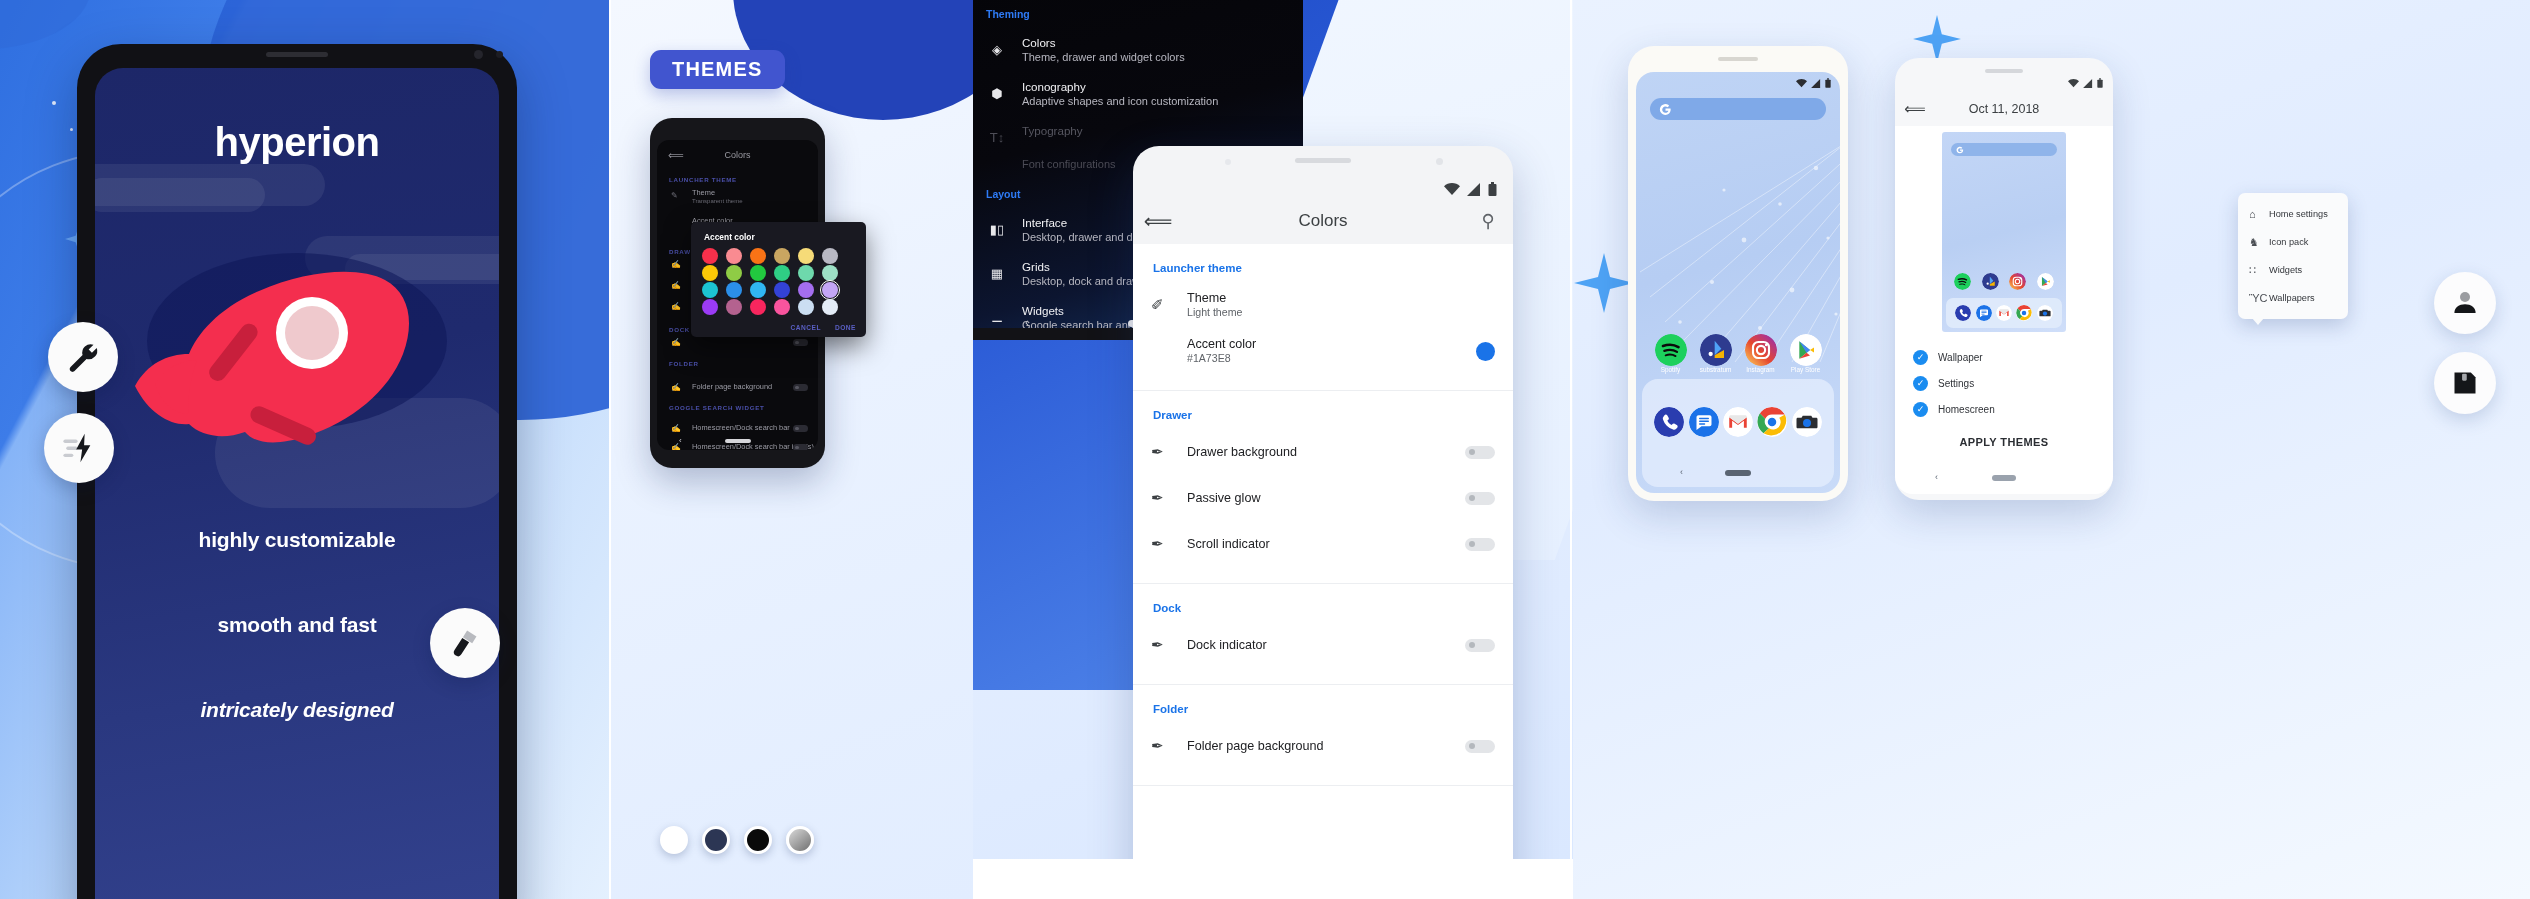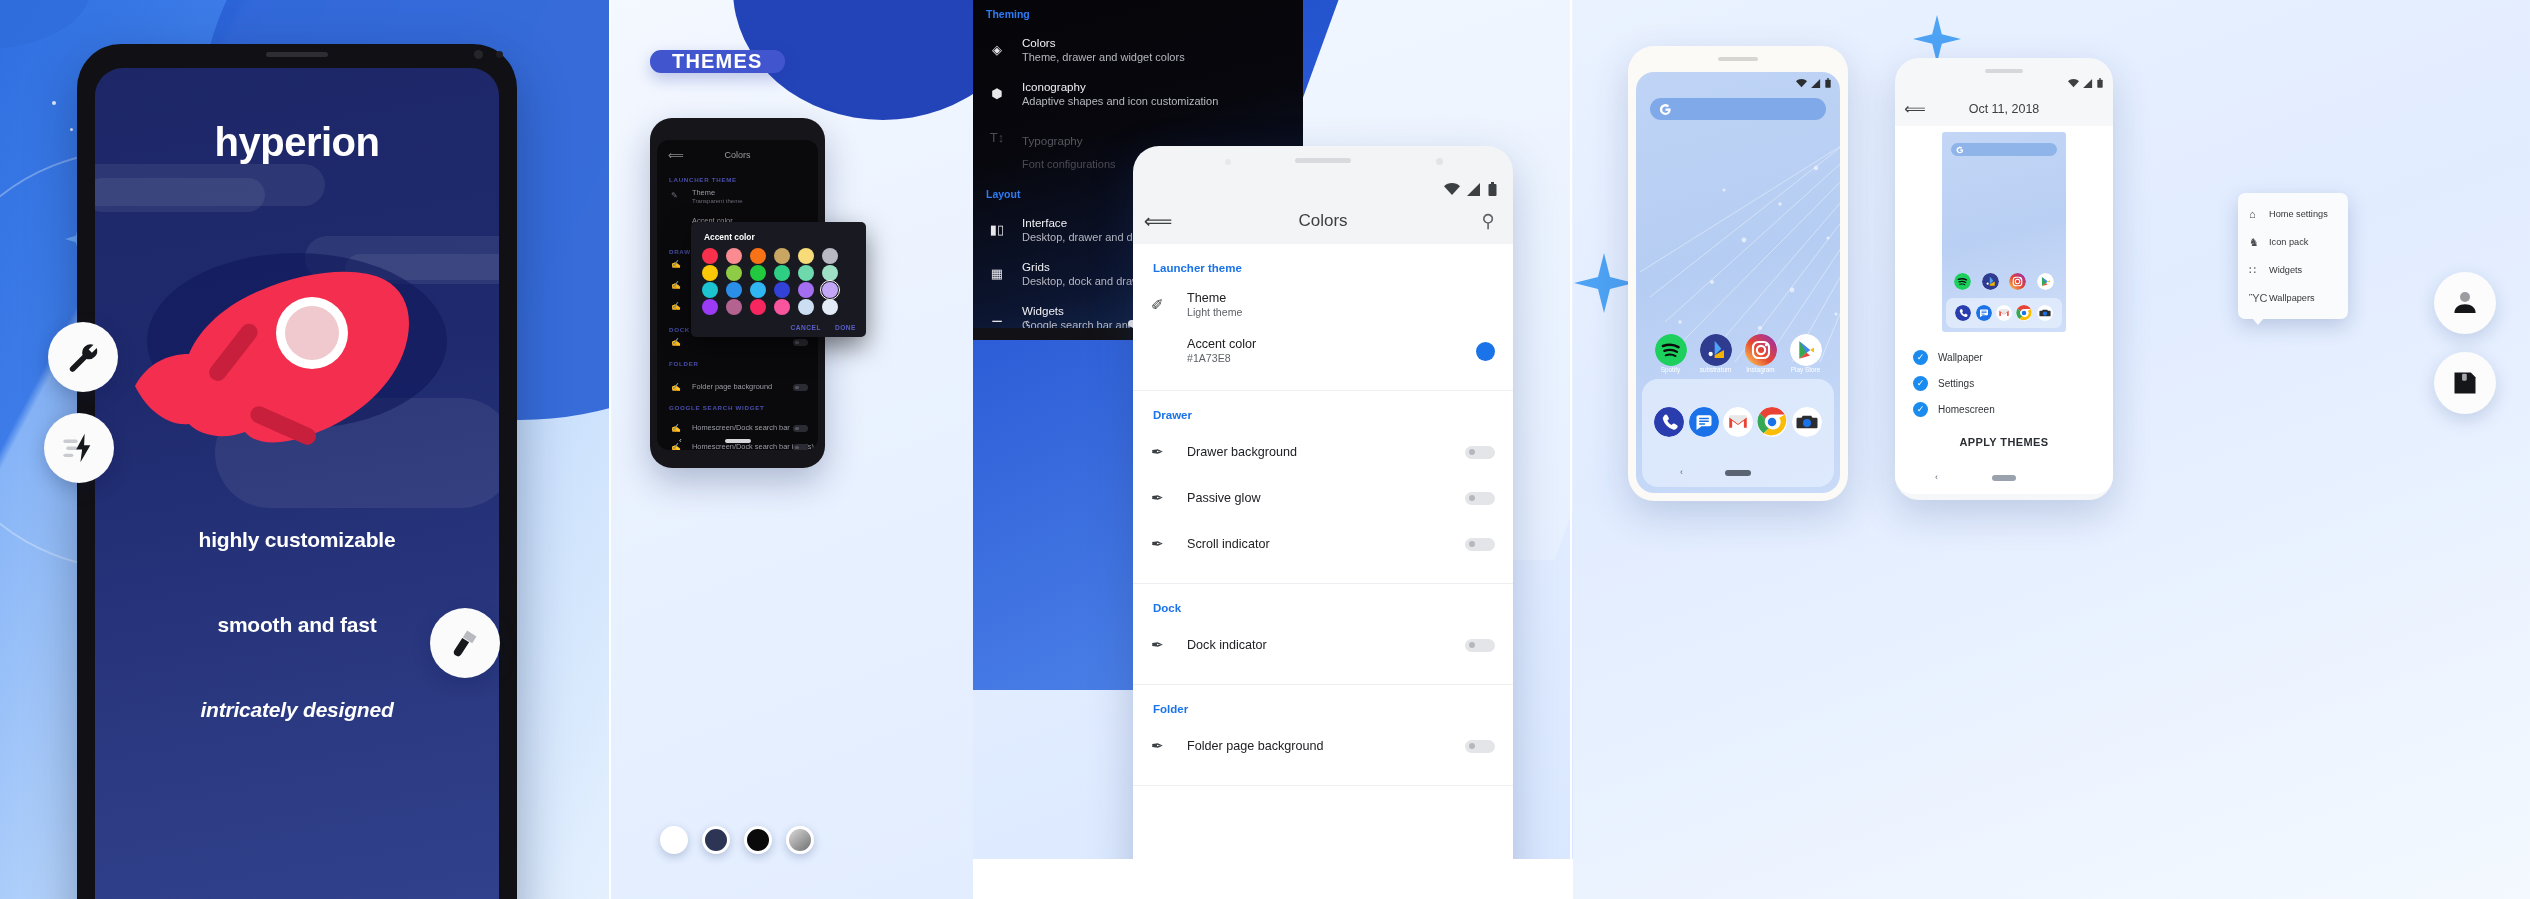--- a/index.html
+++ b/index.html
@@ -48,21 +48,21 @@
     background:#fbfbfb; display:flex; align-items:center; justify-content:center;
     box-shadow:0 6px 18px rgba(10,25,70,.22); }
 
   
   .panel2 { position:relative; width:363px; height:899px; overflow:hidden;
     background:linear-gradient(160deg,#f4f8ff 0%,#eaf2ff 45%,#e2edff 100%); }
   .p2-blob { position:absolute; right:-60px; top:-140px; width:300px; height:260px;
     border-radius:50%; background:#2343b8; }
   .p2-diag { position:absolute; right:-40px; top:-20px; width:300px; height:340px;
     background:#2f56cf; transform:skewX(-22deg); opacity:.0; }
-  .themes-badge { position:absolute; left:40px; top:50px; padding:0 22px;
+  .themes-badge { position:absolute; left:40px; top:50px; padding:8px 22px;
     background:#4155cf; color:#fff; border-radius:11px; font-size:20px; font-weight:bold;
     letter-spacing:1.2px; box-shadow:0 6px 16px rgba(40,60,170,.28); }
 
   .phone2 { position:absolute; left:40px; top:118px; width:175px; height:350px;
     background:#16161a; border-radius:22px; box-shadow:0 14px 34px rgba(20,40,90,.28); }
   .phone2-screen { position:absolute; left:7px; top:22px; right:7px; bottom:18px;
     border-radius:12px; overflow:hidden; background:#0a0a0d; }
   .p2-scr-title { position:absolute; top:10px; left:0; right:0; text-align:center;
     color:#9a9aa2; font-size:9px; }
   .p2-back { position:absolute; left:11px; top:9px; color:#8b8b93; font-size:11px; }
@@ -390,21 +390,21 @@
 
       <span class="dp-ico" style="top:52px;">◈</span>
       <div class="dp-t" style="top:46px;">Colors</div>
       <div class="dp-s" style="top:61px;">Theme, drawer and widget colors</div>
 
       <span class="dp-ico" style="top:96px;">⬢</span>
       <div class="dp-t" style="top:90px;">Iconography</div>
       <div class="dp-s" style="top:105px;">Adaptive shapes and icon customization</div>
 
       <span class="dp-ico dim" style="top:140px;">T↕</span>
-      <div class="dp-t dim" style="top:144px;">Typography</div>
+      <div class="dp-t dim" style="top:134px;">Typography</div>
       <div class="dp-s dim" style="top:149px;margin-top:19px;">Font configurations</div>
 
       <div class="dp-sect" style="top:198px;">Layout</div>
 
       <span class="dp-ico" style="top:232px;">▮▯</span>
       <div class="dp-t" style="top:226px;">Interface</div>
       <div class="dp-s" style="top:241px;">Desktop, drawer and dock tweaks</div>
 
       <span class="dp-ico" style="top:276px;">▦</span>
       <div class="dp-t" style="top:270px;">Grids</div>

